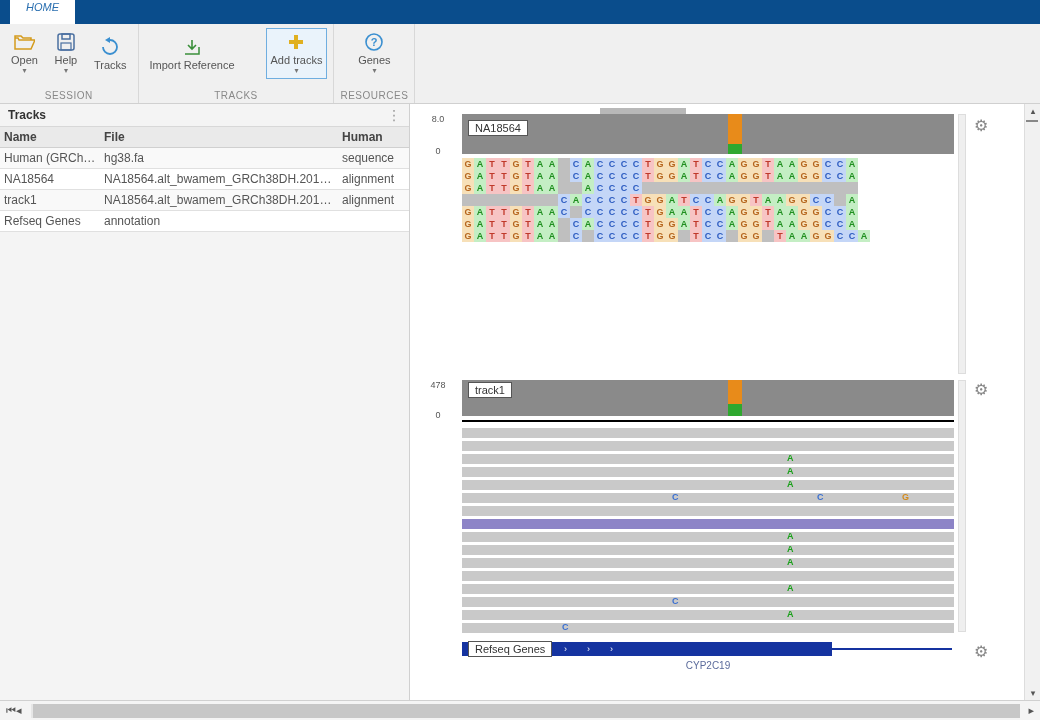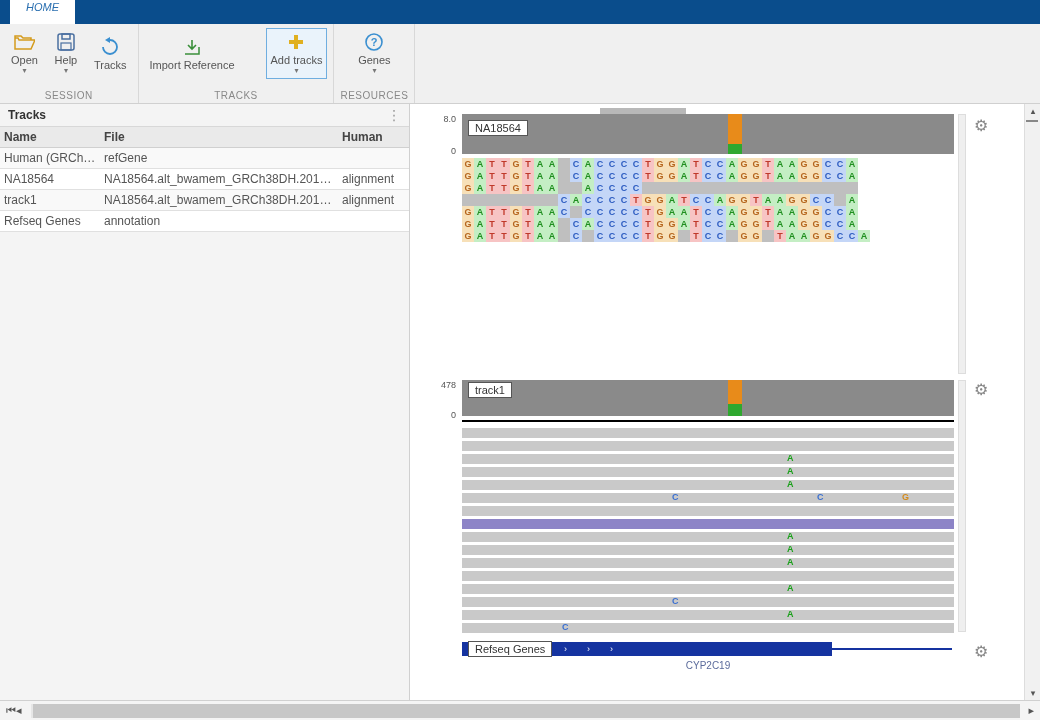--- a/index.html
+++ b/index.html
@@ -30,21 +30,21 @@
 .col-file { width: 238px; }
 .col-type { width: 70px; text-align: left; }
 .track-table .tr { display: flex; border-bottom: 1px solid #e0e0e0; background: #fff; cursor: pointer; }
 .track-table .tr:nth-child(even) { background: #f9f9f9; }
 .track-table .td { color: #555; }
 
 .viewer { flex: 1; position: relative; background: #fff; display: flex; }
 .vcanvas { flex: 1; position: relative; }
 .coverage-bar { background: #8a8a8a; }
 .track-label { position: absolute; background: #fff; border: 1px solid #555; padding: 1px 6px; font-size: 11px; color: #333; z-index: 5; }
-.axis-text { position: absolute; font-size: 9px; color: #555; text-align: right; }
+.axis-text { position: absolute; font-size: 9px; color: #555; text-align: center; }
 .gear { position: absolute; color: #888; font-size: 16px; cursor: pointer; }
 
 .read-row { position: absolute; display: flex; height: 12px; }
 .base { width: 12px; height: 12px; display: inline-flex; align-items: center; justify-content: center; font-size: 9px; font-weight: bold; }
 .A { background: #c4eec4; color: #1f8f1f; }
 .T { background: #f7c4c4; color: #c0392b; }
 .G { background: #f7e0b8; color: #b5651d; }
 .C { background: #c4d6f7; color: #2b5bc0; }
 .gap { background: #bfbfbf; color: transparent; }
 
@@ -156,21 +156,22 @@
       <span class="menu">⋮</span>
     </div>
     <div class="track-table">
       <div class="thead">
         <div class="th col-name">Name</div>
         <div class="th col-file">File</div>
         <div class="th col-type">Human</div>
       </div>
       <div class="tr">
         <div class="td col-name">Human (GRCh3…</div>
-        <div class="td col-type">refGene</div>
+        <div class="td col-file">hg38.fa</div>
+        <div class="td col-type">sequence</div>
       </div>
       <div class="tr">
         <div class="td col-name">NA18564</div>
         <div class="td col-file">NA18564.alt_bwamem_GRCh38DH.201507…</div>
         <div class="td col-type">alignment</div>
       </div>
       <div class="tr">
         <div class="td col-name">track1</div>
         <div class="td col-file">NA18564.alt_bwamem_GRCh38DH.201508…</div>
         <div class="td col-type">alignment</div>

